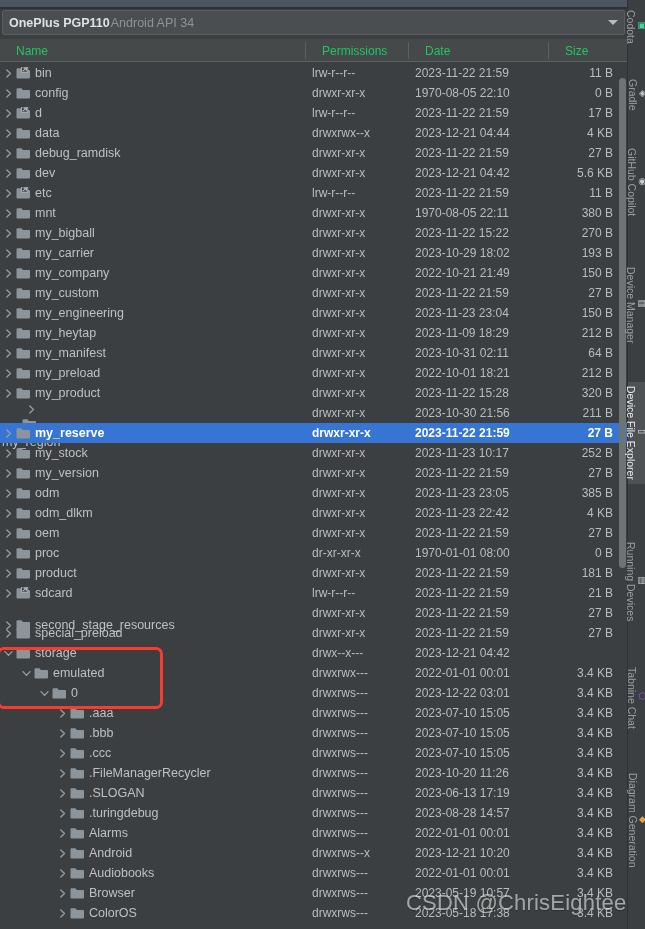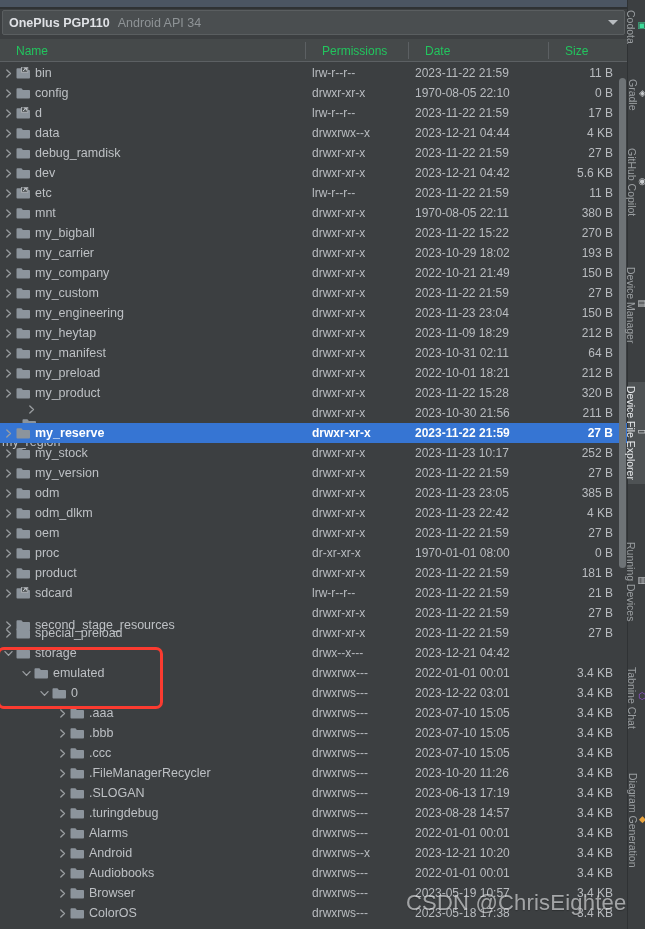--- a/index.html
+++ b/index.html
@@ -37,21 +37,21 @@
     border: 1px solid #5a5e60;
     border-radius: 2px;
     display: flex; align-items: center;
     padding: 0 6px;
   }
   .device-name {
     font-size: 12.5px; color: #dfe1e5; font-weight: 700;
     white-space: nowrap;
   }
   .device-api {
-    font-size: 12.5px; color: #8e9396; margin-left: 8px;
+    font-size: 12.5px; color: #8e9396; margin-left: 1px;
     white-space: nowrap;
   }
   .combo-arrow {
     margin-left: auto; width: 0; height: 0;
     border-left: 5px solid transparent;
     border-right: 5px solid transparent;
     border-top: 5px solid #b8bcc0;
   }
 
   

